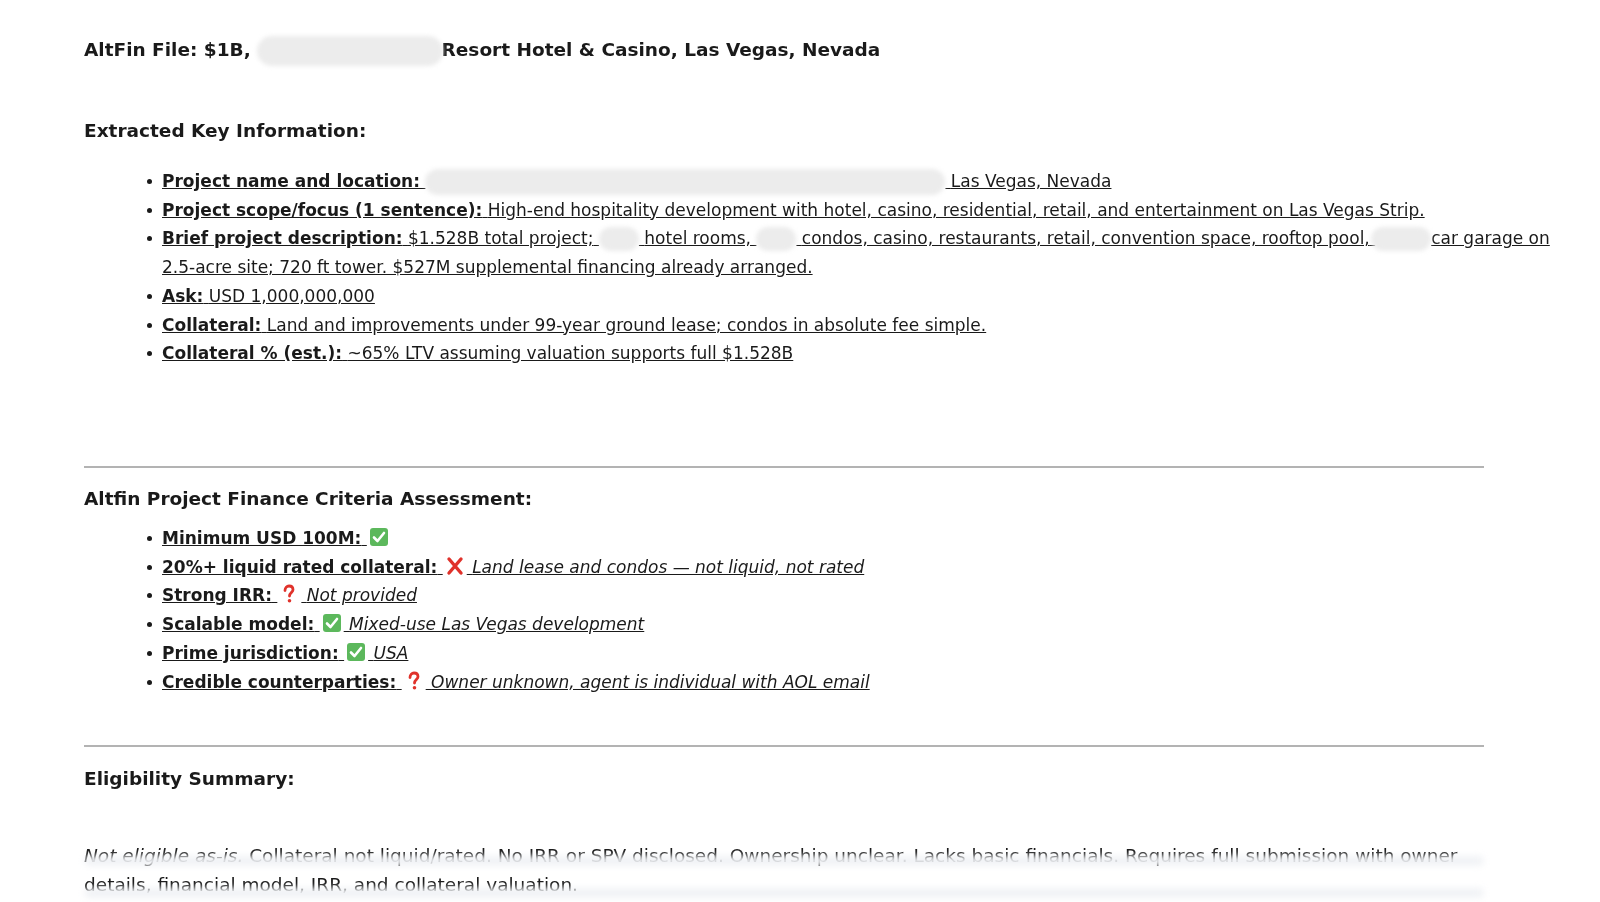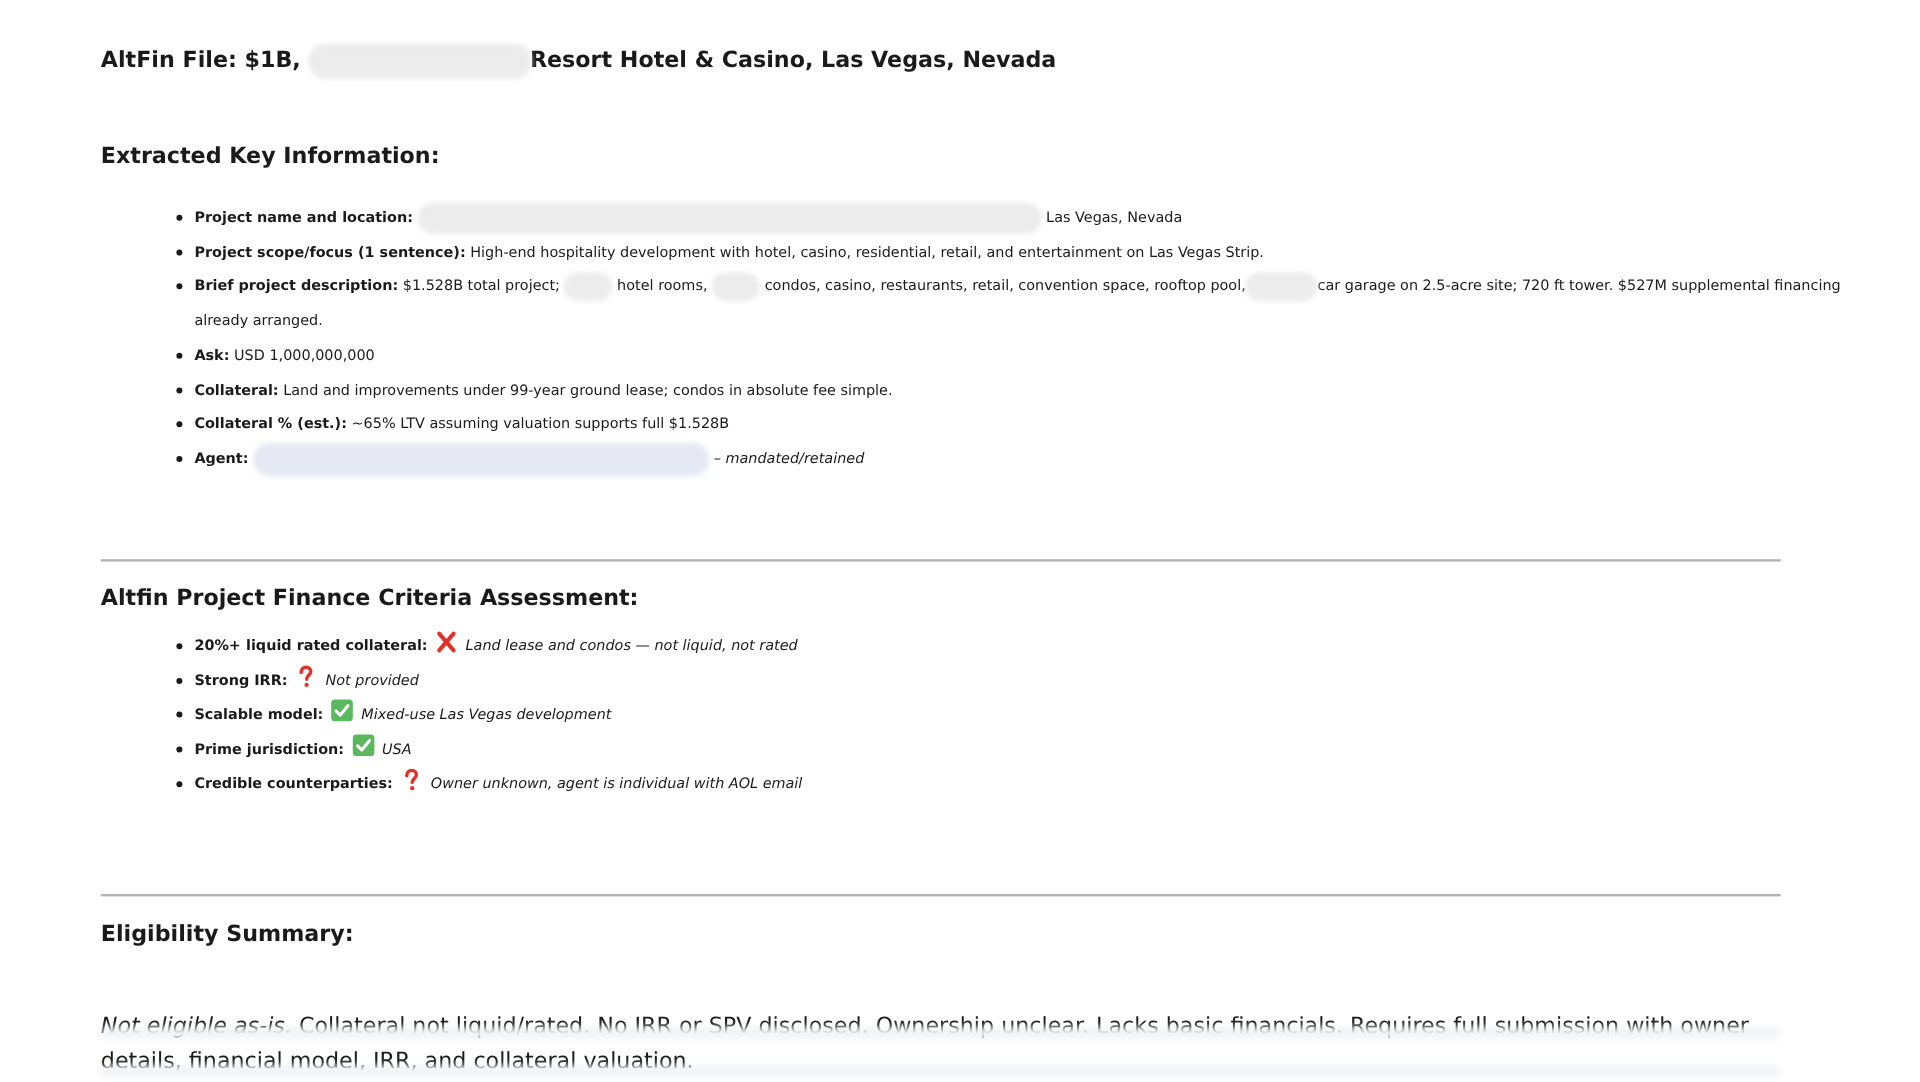--- a/index.html
+++ b/index.html
@@ -10,21 +10,21 @@
   }
   .page { position: absolute; left: 84px; top: 0; width: 1400px; }
   .title { position: absolute; top: 36px; left: 0; font-weight: bold; font-size: 18.5px; white-space: nowrap; }
   .redact {
     display: inline-block; vertical-align: middle; border-radius: 18px;
     background: #ececec; filter: blur(2px); height: 30px;
   }
   .redact.blue { background: #e6e9f3; }
   .h2 { position: absolute; left: 0; font-weight: bold; font-size: 18.5px; }
   ul.list { position: absolute; left: 0; margin: 0; padding: 0 0 0 78px; list-style: none; width: 1400px; }
-  ul.list li { position: relative; line-height: 28.7px; font-size: 12px; }
+  ul.list li { position: relative; line-height: 28.7px; font-size: 17px; text-decoration: underline; }
   ul.list li::before {
     content: ""; position: absolute; left: -15px; top: 12px; width: 5px; height: 5px;
     border-radius: 50%; background: #1a1a1a;
   }
   .lbl { font-weight: bold; }
   .it { font-style: italic; }
   hr.sep { position: absolute; left: 0; width: 1400px; margin: 0; border: none; border-top: 2px solid #b3b3b3; }
   .emoji { display: inline-block; width: 20px; height: 20px; vertical-align: -3px; margin: 0 2px; }
   .summary { position: absolute; left: 0; top: 842px; width: 1400px; font-size: 18.5px; line-height: 28.5px; }
   .faded { position: absolute; left: 0; height: 10px; border-radius: 6px; background: #f1f3f6; filter: blur(3px); }
@@ -66,32 +66,34 @@
       <span>USD 1,000,000,000</span>
     </li>
     <li>
       <span class="lbl">Collateral:</span>
       <span>Land and improvements under 99-year ground lease; condos in absolute fee simple.</span>
     </li>
     <li>
       <span class="lbl">Collateral % (est.):</span>
       <span>~65% LTV assuming valuation supports full $1.528B</span>
     </li>
-    <li>
-      <span class="lbl">Agent:</span>
-      <span class="redact blue" style="width:380px;height:28px;"></span>
-      <span class="it">– mandated/retained</span>
-    </li>
   </ul>
 
   <hr class="sep" style="top:466px;">
 
   <div class="h2" style="top:488px;">Altfin Project Finance Criteria Assessment:</div>
 
   <ul class="list" style="top:524px;">
+    <li>
+      <span class="lbl">Minimum USD 100M:</span>
+      <svg class="emoji" viewBox="0 0 20 20">
+          <rect x="1" y="1" width="18" height="18" rx="3" fill="#5cb85c"></rect>
+          <path d="M5 10.5 L8.5 14 L15 6" stroke="#fff" stroke-width="2.6" fill="none" stroke-linecap="round" stroke-linejoin="round"></path>
+        </svg>
+    </li>
     <li>
       <span class="lbl">20%+ liquid rated collateral:</span>
       <svg class="emoji" viewBox="0 0 20 20">
           <path d="M4 3 L16 17 M16 3 L4 17" stroke="#e0322b" stroke-width="3.4" stroke-linecap="round"></path>
         </svg>
       <span class="it">Land lease and condos — not liquid, not rated</span>
     </li>
     <li>
       <span class="lbl">Strong IRR:</span>
       <svg class="emoji" viewBox="0 0 20 20">

